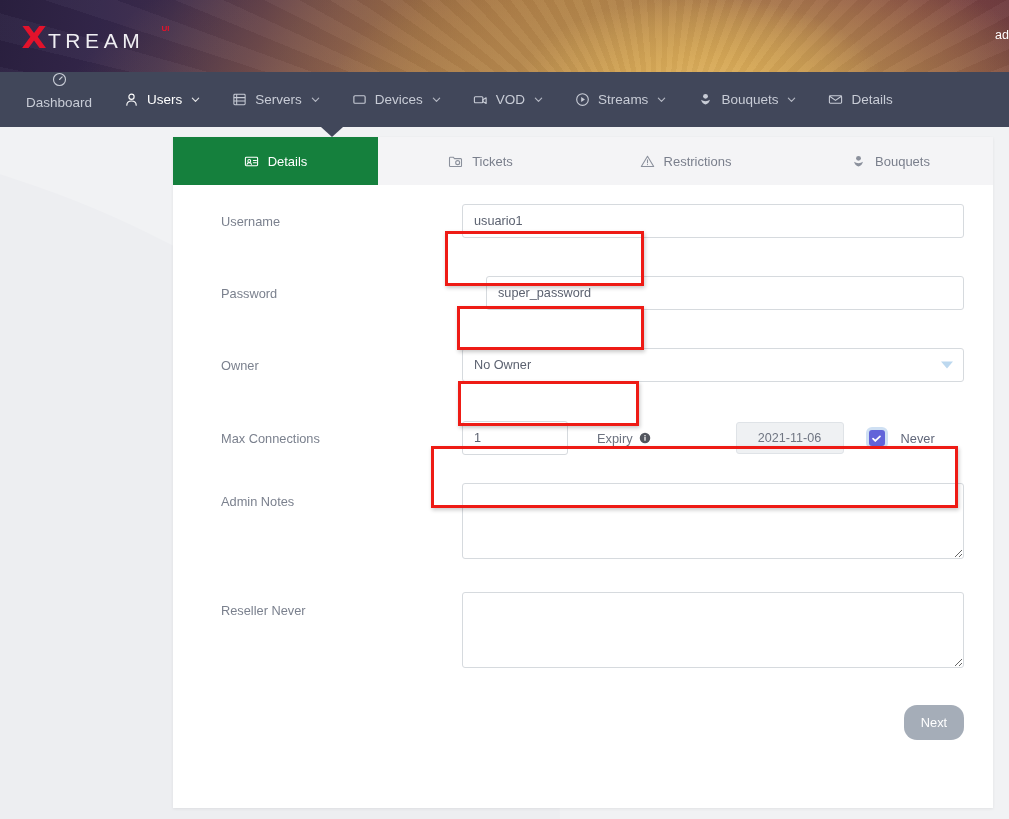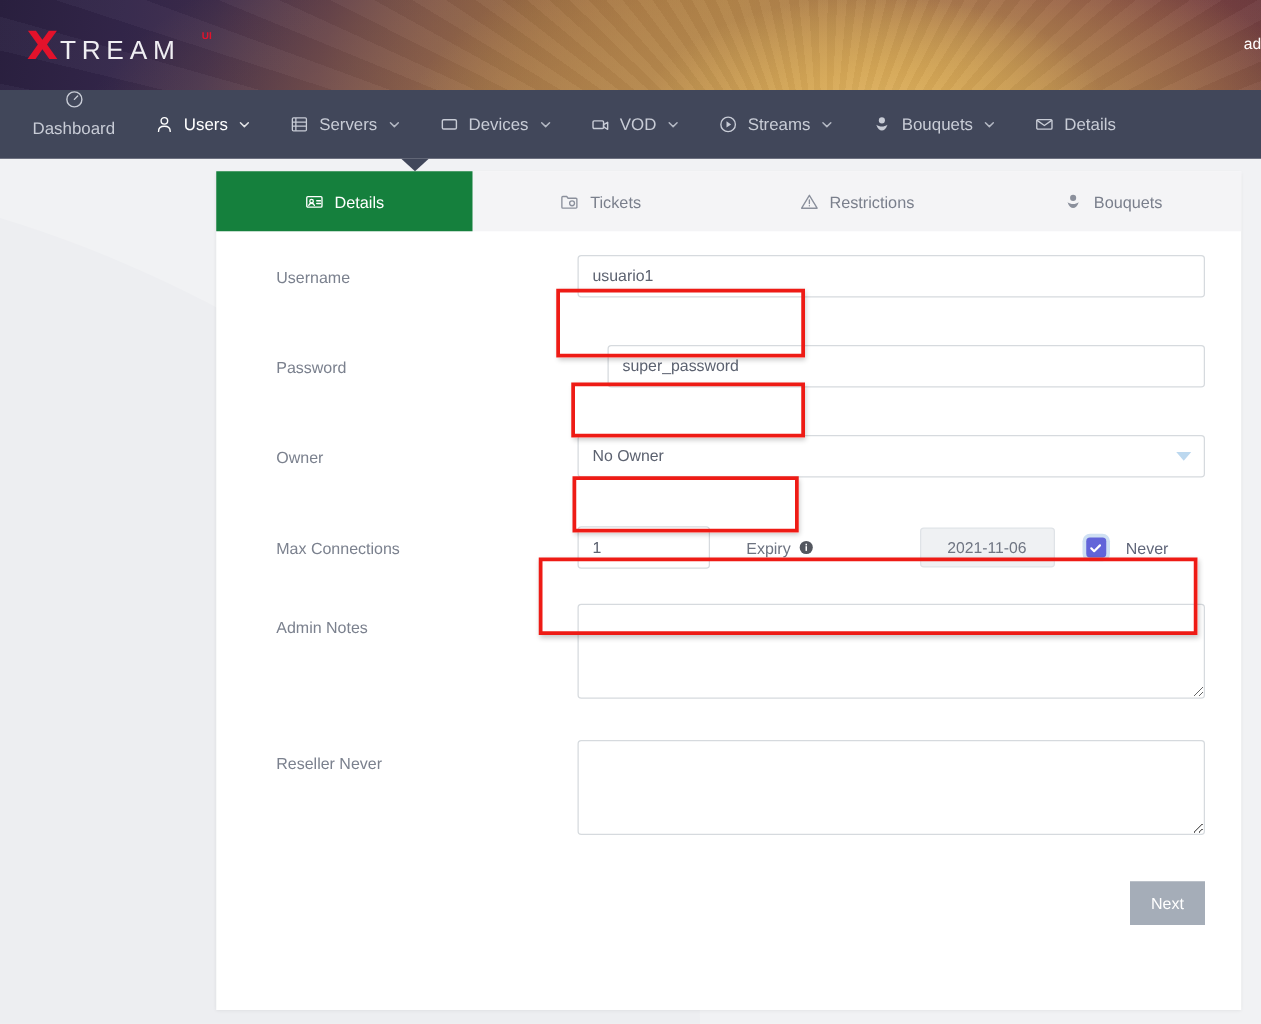--- a/index.html
+++ b/index.html
@@ -136,21 +136,21 @@
   .cbox {
     width: 16px; height: 16px; border-radius: 3px; background: #6264d9;
     display:flex; align-items:center; justify-content:center;
     box-shadow: 0 0 0 3px #cfe0f3;
   }
   .cbox svg { display:block; }
   .never-lbl { color:#61677a; font-size: 12.8px; }
 
   .footer { display:flex; justify-content:flex-end; padding: 0 29px; }
   .btn-next {
-    background: #a5adb8; color:#ffffff; border:none; border-radius: 0;
+    background: #a5adb8; color:#ffffff; border:none; border-radius: 13px;
     height: 35px; min-width: 60px; padding: 0 16px; font-size: 12.8px;
     font-family:"Liberation Sans", sans-serif; cursor: pointer;
   }
 
   
   .anno {
     position: absolute; border: 3px solid #ee1b15; z-index: 9;
     pointer-events: none; box-shadow: 1px 2px 4px rgba(0,0,0,0.22);
   }
 </style>

